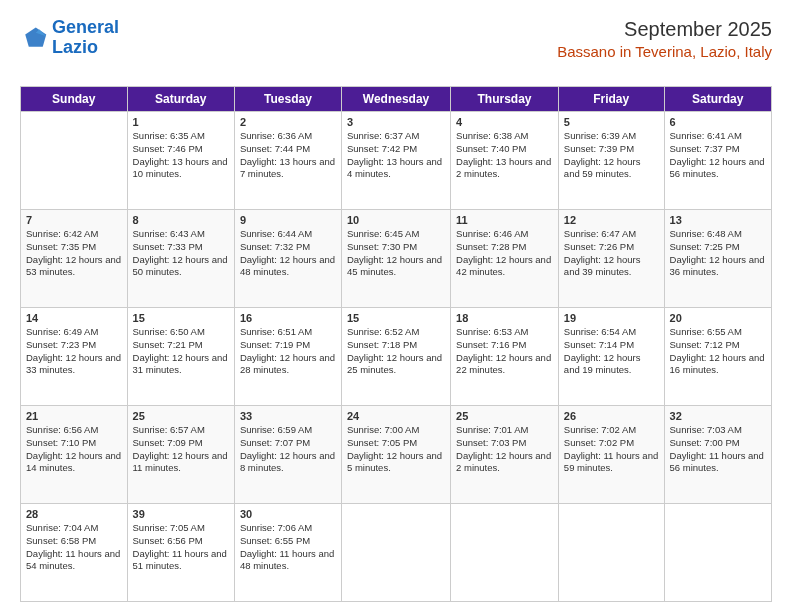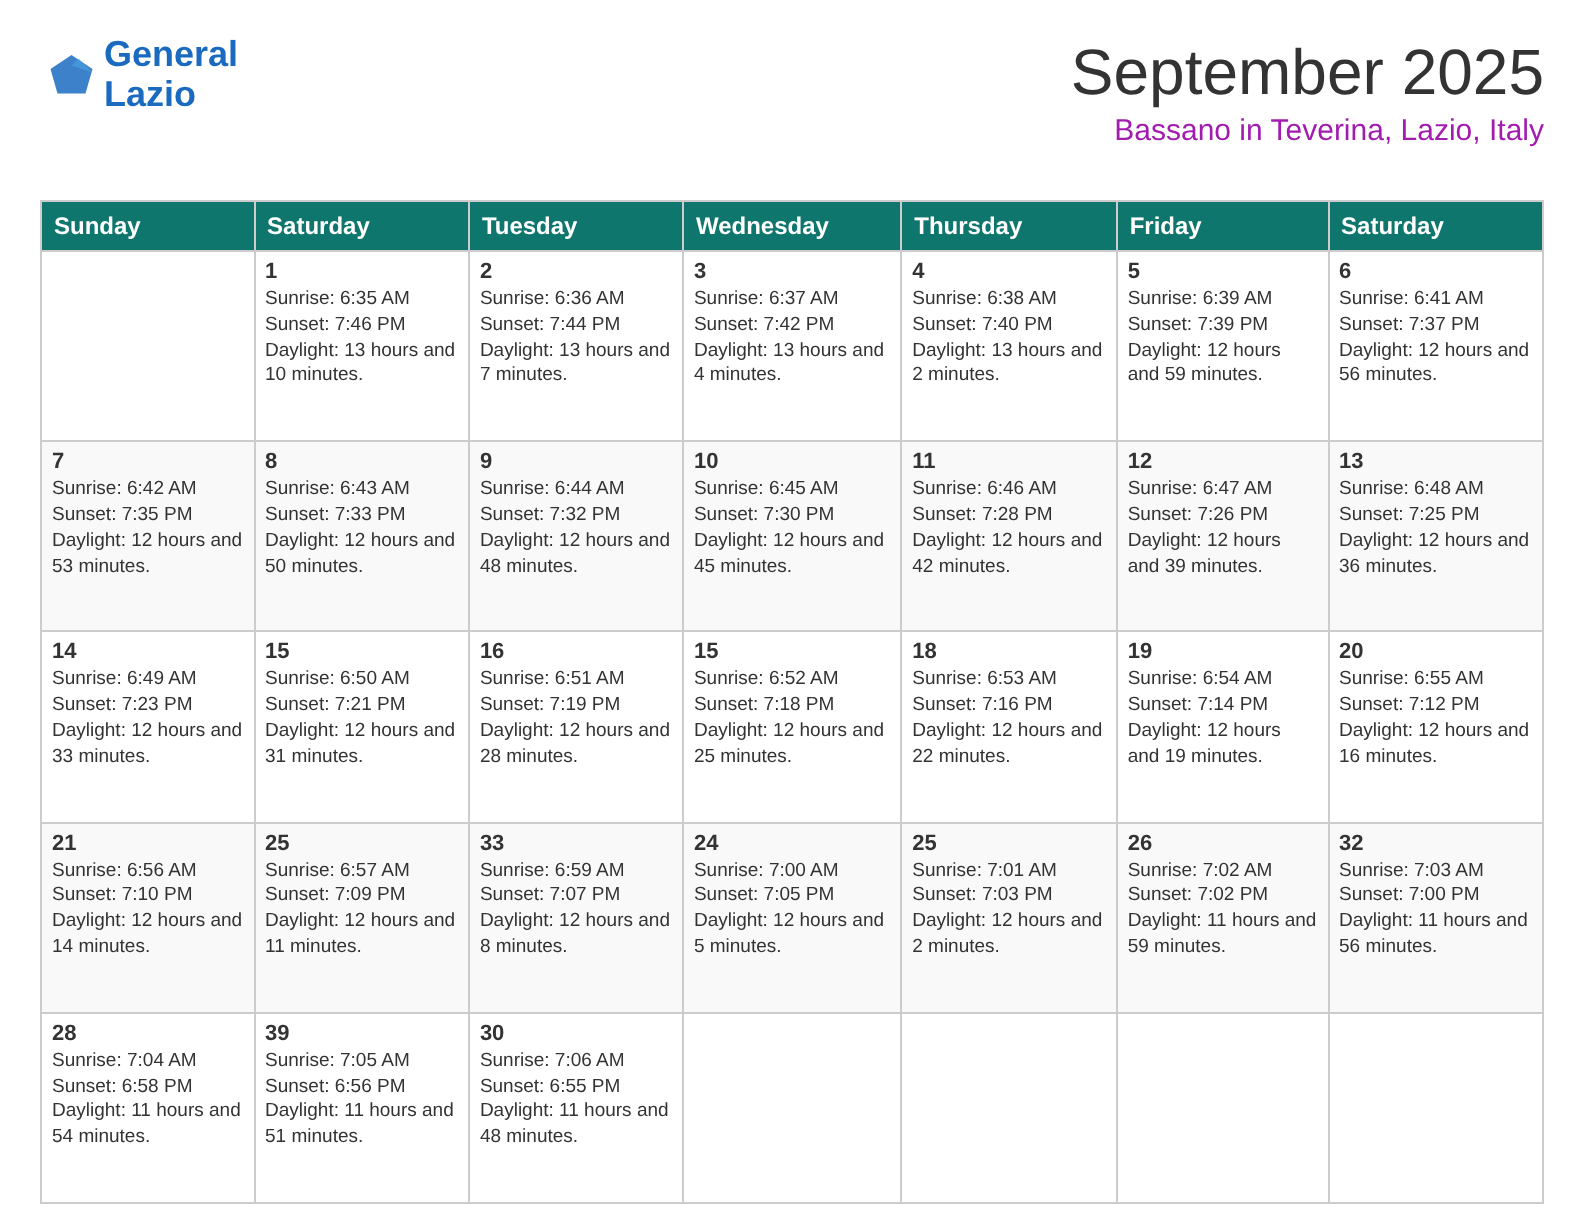--- a/index.html
+++ b/index.html
@@ -39,40 +39,40 @@
       color: #1a6bbf;
     }
     .logo-icon {
       width: 28px;
       height: 28px;
     }
     .title-block {
       text-align: right;
     }
     .month-title {
-      font-size: 32px;
+      font-size: 20px;
       color: #333;
       font-weight: normal;
     }
     .location-title {
       font-size: 15px;
-      color: #a21caf;
+      color: #c2410c;
       margin-top: 2px;
     }
     .calendar-table {
       width: 100%;
       border-collapse: collapse;
       flex: 1;
     }
     .calendar-table th {
-      background-color: #0f766e;
+      background-color: #4c1d95;
       color: #fff;
       font-size: 12px;
       font-weight: bold;
-      text-align: left;
+      text-align: center;
       padding: 5px 6px;
       border: 1px solid #ccc;
     }
     .calendar-table td {
       border: 1px solid #ccc;
       vertical-align: top;
       padding: 4px 5px;
       font-size: 10px;
       color: #333;
       width: 113px;

